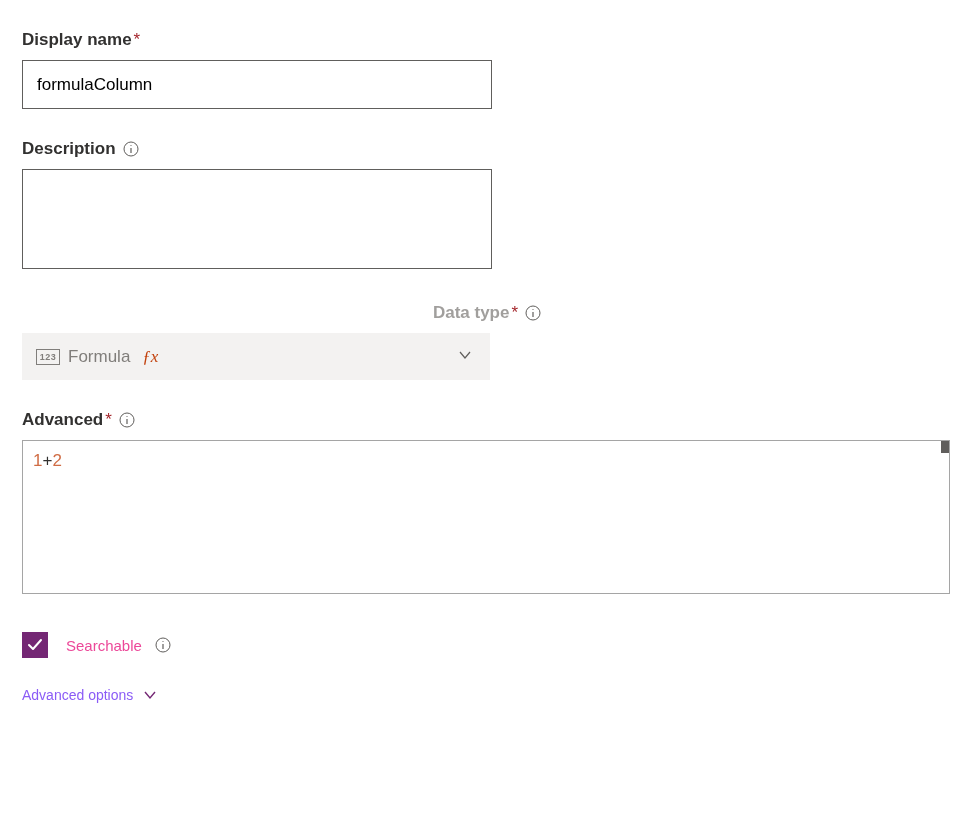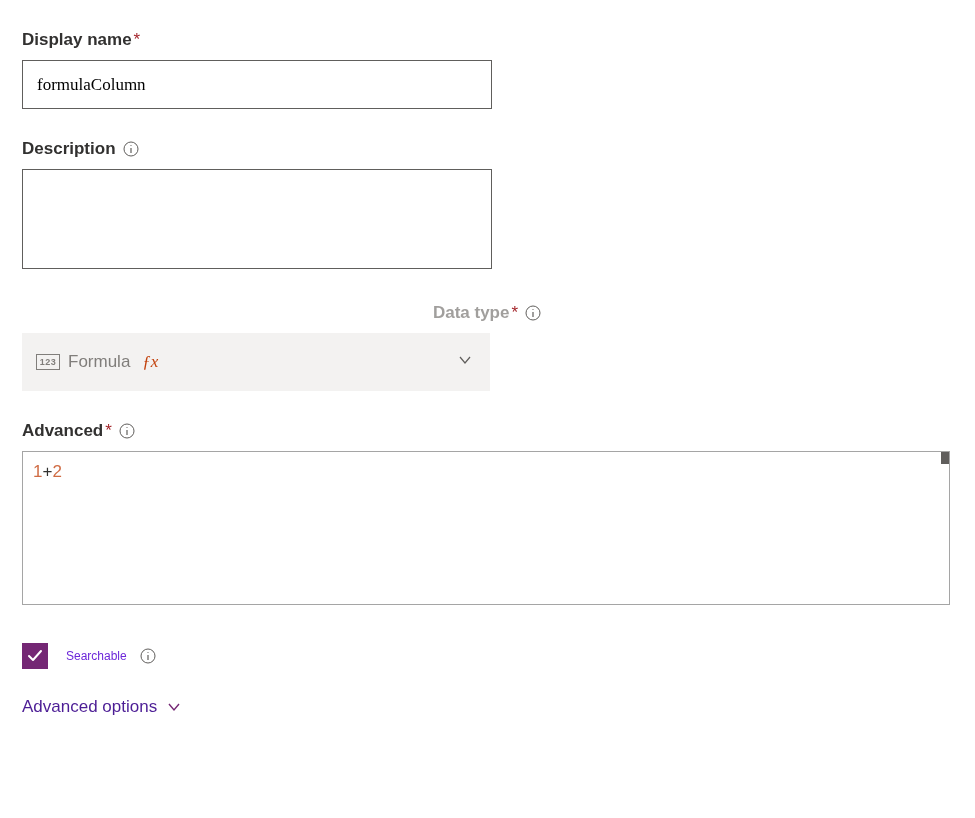--- a/index.html
+++ b/index.html
@@ -45,39 +45,39 @@
     }
     .info-icon svg {
       width: 16px;
       height: 16px;
     }
     .text-input {
       width: 470px;
       height: 49px;
       padding: 10px 14px;
       font-size: 17px;
-      font-family: Liberation Serif, serif;
+      font-family: Liberation Sans, sans-serif;
       border: 1px solid #605e5c;
       background: #ffffff;
       outline: none;
     }
     .textarea-input {
       width: 470px;
       height: 100px;
       padding: 10px 14px;
       font-size: 17px;
       font-family: inherit;
       border: 1px solid #605e5c;
       background: #ffffff;
       outline: none;
       resize: none;
     }
     .dropdown {
       width: 468px;
-      height: 58px;
+      height: 47px;
       background: #f3f2f1;
       display: flex;
       padding: 0 14px;
       position: relative;
       cursor: default;
     }
     .dropdown-icon-wrap {
       display: inline-flex;
       align-items: center;
       gap: 8px;
@@ -157,30 +157,30 @@
       align-items: center;
       justify-content: center;
       cursor: pointer;
     }
     .checkbox-box svg {
       width: 18px;
       height: 18px;
       stroke: #ffffff;
     }
     .checkbox-label {
-      font-size: 12px;
-      color: #6d28d9;
+      font-size: 15px;
+      color: #ec4899;
       text-align: right;
     }
     .advanced-toggle {
       display: inline-flex;
       align-items: center;
       gap: 10px;
-      font-size: 17px;
-      color: #4c1d95;
+      font-size: 14px;
+      color: #8b5cf6;
       cursor: pointer;
     }
     .advanced-toggle svg {
       width: 14px;
       height: 14px;
       stroke: #742774;
     }
   </style>
 </head>
 <body>

